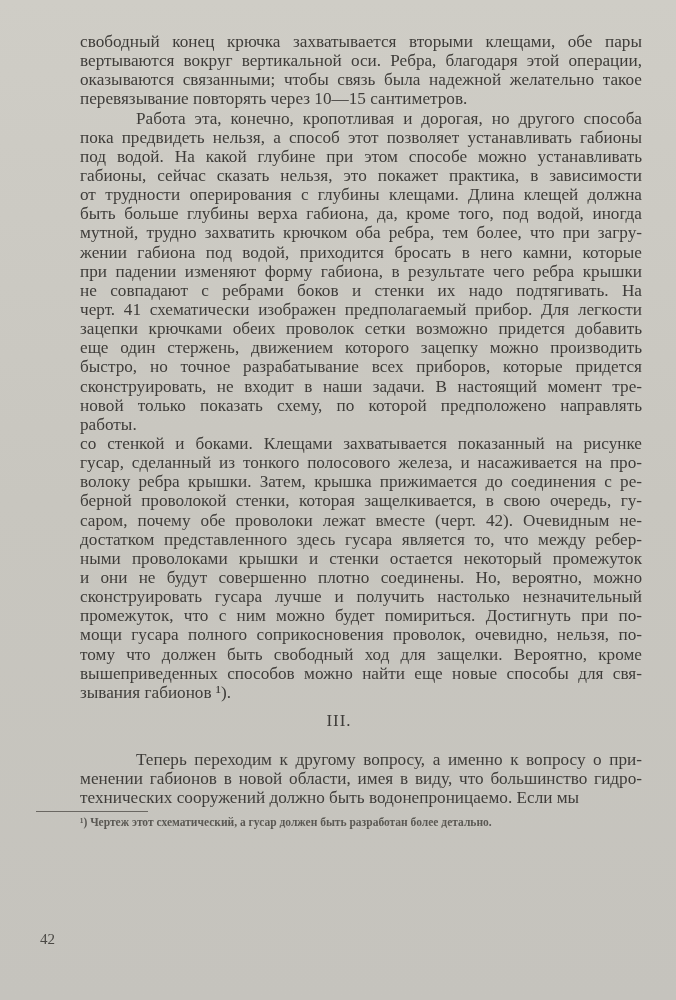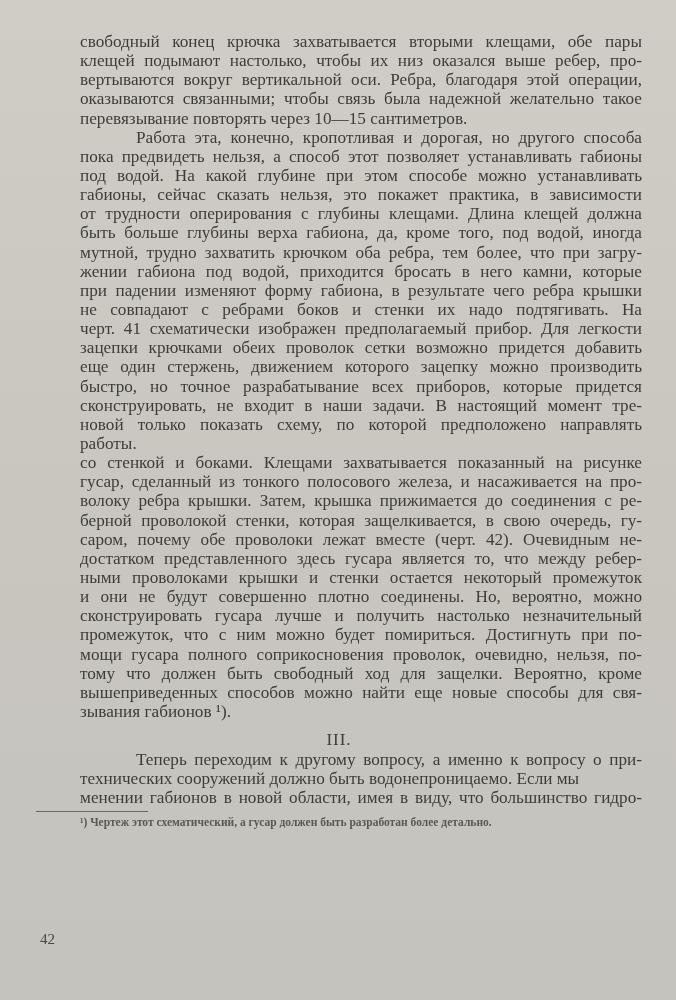--- a/index.html
+++ b/index.html
@@ -19,40 +19,39 @@
       line-height: 19.15px;
       height: 19.15px;
       white-space: nowrap;
       text-align: justify;
       text-align-last: justify;
       margin-left: 44px;
     }
     .line.last { text-align-last: left; }
     .line.indent { padding-left: 56px; }
     .heading {
-      text-align: center; font-size: 17px; margin-top: 9px; margin-bottom: 2px; height: 18px;
+      text-align: center; font-size: 17px; margin-top: 9px; margin-bottom: 21px; height: 18px;
       letter-spacing: 1px;
     }
     .rule {
       width: 112px; height: 1px; background: #6a6762; margin-top: 4px; margin-left: 0;
     }
     .footnote {
       font-size: 11.5px; line-height: 14px; padding-left: 44px; margin-top: 3px; color: #5a5853; font-weight: bold;
     }
     .pagenum {
       position: absolute; left: 40px; top: 931px; font-size: 15px; color: #4a4844;
     }
   </style>
 </head>
 <body>
 
 <div class="page">
   <div id="p0">
       <div class="line">свободный конец крючка захватывается вторыми клещами, обе пары</div>
-      <div class="line">клещей подымают настолько, чтобы их низ оказался выше ребер, про-</div>
       <div class="line">вертываются вокруг вертикальной оси. Ребра, благодаря этой операции,</div>
       <div class="line">оказываются связанными; чтобы связь была надежной желательно такое</div>
       <div class="line last">перевязывание повторять через 10—15 сантиметров.</div>
     </div>
   <div id="p1">
       <div class="line indent">Работа эта, конечно, кропотливая и дорогая, но другого способа</div>
       <div class="line">пока предвидеть нельзя, а способ этот позволяет устанавливать габионы</div>
       <div class="line">под водой. На какой глубине при этом способе можно устанавливать</div>
       <div class="line">габионы, сейчас сказать нельзя, это покажет практика, в зависимости</div>
       <div class="line">от трудности оперирования с глубины клещами. Длина клещей должна</div>
@@ -81,19 +80,19 @@
       <div class="line">сконструировать гусара лучше и получить настолько незначительный</div>
       <div class="line">промежуток, что с ним можно будет помириться. Достигнуть при по-</div>
       <div class="line">мощи гусара полного соприкосновения проволок, очевидно, нельзя, по-</div>
       <div class="line">тому что должен быть свободный ход для защелки. Вероятно, кроме</div>
       <div class="line">вышеприведенных способов можно найти еще новые способы для свя-</div>
       <div class="line last">зывания габионов ¹).</div>
     </div>
   <div class="heading">III.</div>
   <div id="p3">
       <div class="line indent">Теперь переходим к другому вопросу, а именно к вопросу о при-</div>
+      <div class="line">менении габионов в новой области, имея в виду, что большинство гидро-</div>
       <div class="line last">технических сооружений должно быть водонепроницаемо. Если мы</div>
-      <div class="line">менении габионов в новой области, имея в виду, что большинство гидро-</div>
     </div>
   <div class="rule"></div>
   <div class="footnote">¹) Чертеж этот схематический, а гусар должен быть разработан более детально.</div>
 </div>
 <div class="pagenum">42</div>
 
 </body></html>

